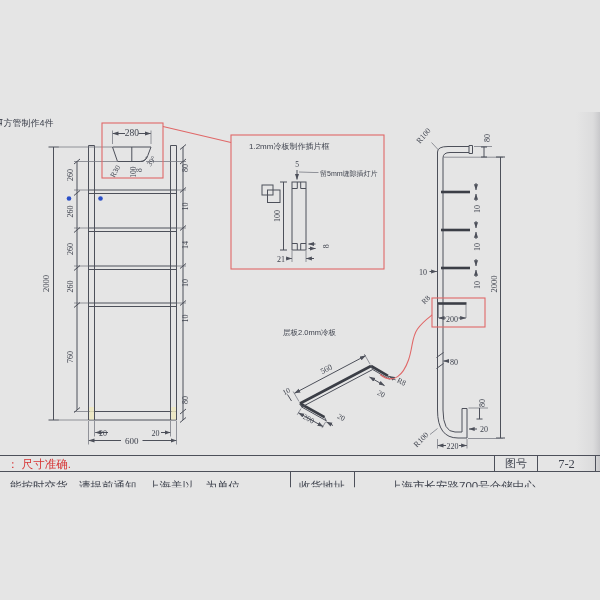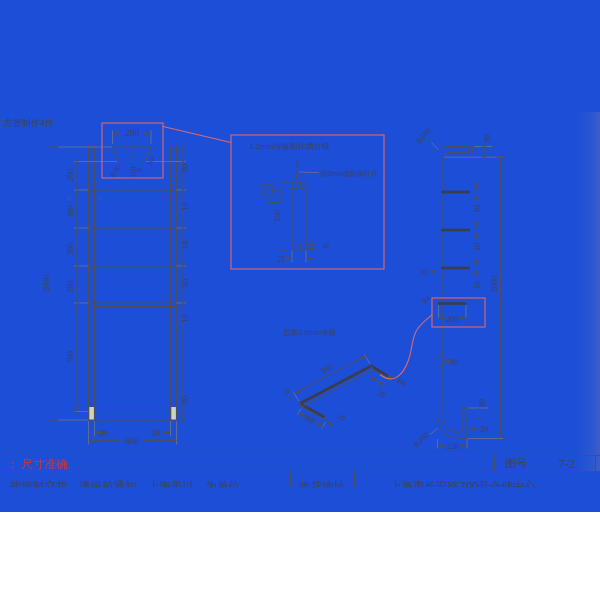--- a/index.html
+++ b/index.html
@@ -1,16 +1,16 @@
 <!DOCTYPE html>
 <html><head>
 <meta charset="utf-8">
 <style>
   html,body{margin:0;padding:0;background:#fff;}
-  .stage{width:600px;height:512px;position:relative;background:#1d4ed8;overflow:hidden;}
+  .stage{width:600px;height:600px;position:relative;background:#e5e5e5;overflow:hidden;}
   svg{display:block;}
   .ln{stroke:#4d505a;stroke-width:1;fill:none;stroke-linecap:butt;}
   .ext{stroke:#73767f;stroke-width:0.75;fill:none;}
   .thick{stroke:#3b3e46;stroke-width:2.6;fill:none;}
   .red{stroke:#e06868;stroke-width:1.1;fill:none;}
   text{fill:#3f434e;}
   .dim{font-family:"Liberation Serif","DejaVu Serif",serif;}
   .cjk{font-family:"Liberation Sans","DejaVu Sans",sans-serif;}
   .red-text{fill:#d63434;}
   .fs7{font-size:7px}.fs75{font-size:7.5px}.fs8{font-size:8px}.fs85{font-size:8.5px}

